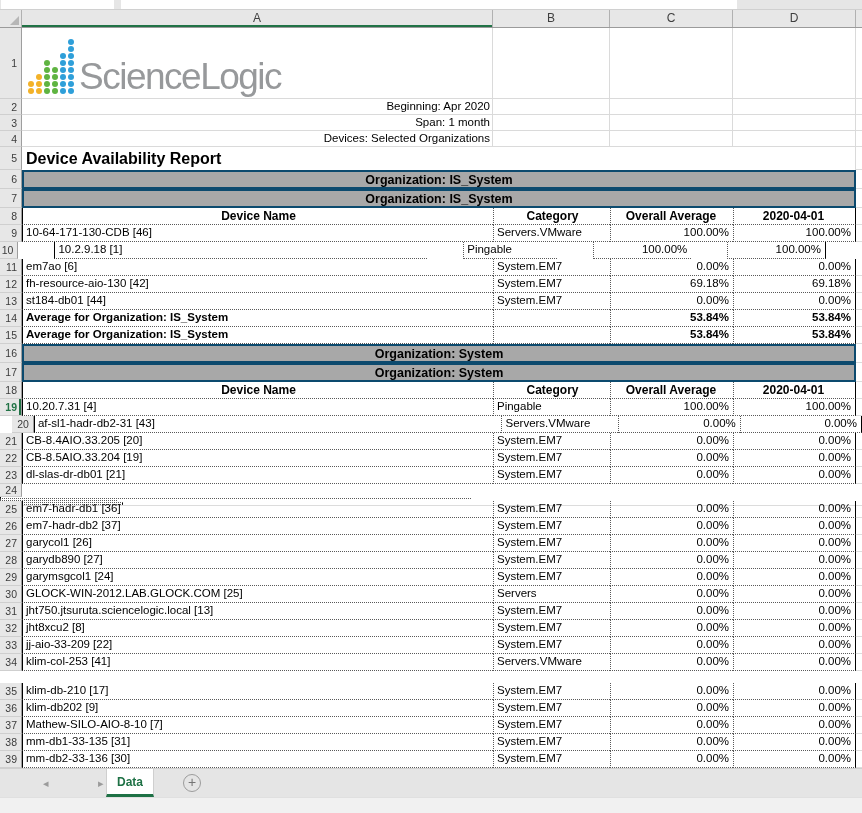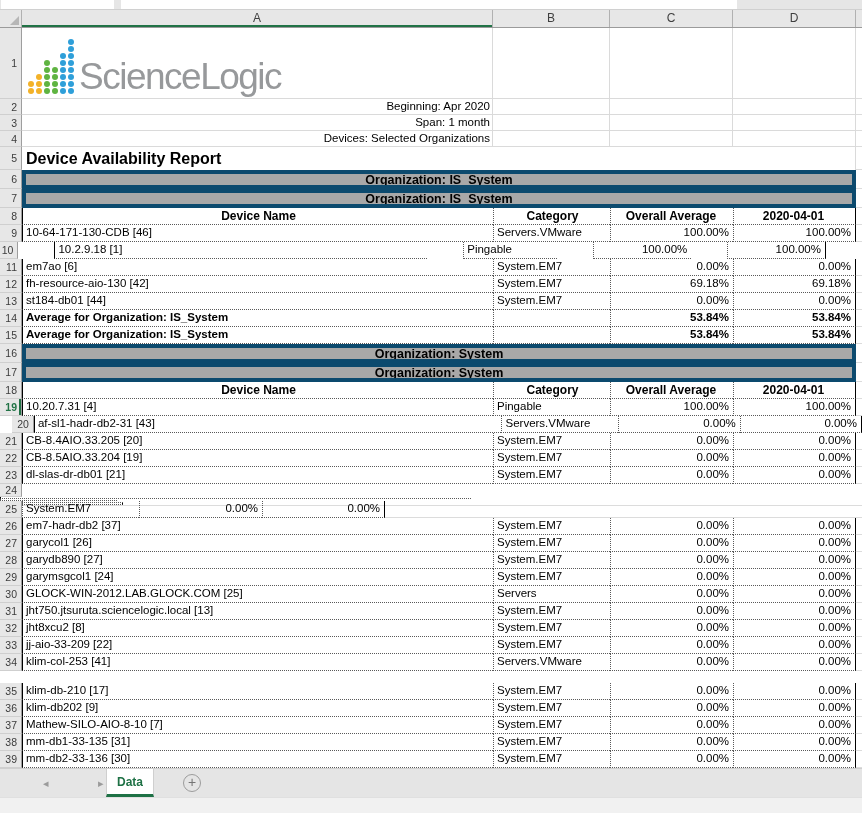--- a/index.html
+++ b/index.html
@@ -43,21 +43,21 @@
 
   
   .logo-cell { width:471px; padding:6px 0 0 6px; }
   .logo { display:flex; align-items:flex-end; height:60px; }
   .dots { display:flex; align-items:flex-end; gap:2px; height:60px; }
   .dotcol { display:flex; flex-direction:column; gap:1px; }
   .dot { width:6px; height:6px; border-radius:50%; }
   .logo-text { font-size:37px; line-height:0.92; color:#97999b; letter-spacing:-1.5px; margin-left:5px; }
 
   
-  .org-cell { width:834px; background:#a8a8a8; border:4px solid #0c4a6e;
+  .org-cell { width:834px; background:#a8a8a8; border:2px solid #0c4a6e;
               font-weight:bold; font-size:12.5px; color:#000; text-align:center;
               display:flex; align-items:center; justify-content:center; }
   .t { border-bottom:1px dotted #595959; font-size:11.5px; color:#000; }
   .t-first { border-left:1px solid #000; }
   .t-mid   { border-left:1px dotted #595959; }
   .t-last  { border-left:1px dotted #595959; border-right:1px solid #000; }
   .th { font-weight:bold; font-size:12px; text-align:center; padding-top:1px; }
   .c-name { width:471px; padding:1px 2px 0 3px; }
   .c-cat  { width:117px; padding:1px 2px 0 3px; }
   .c-pct  { width:123px; text-align:right; padding:1px 4px 0 2px; }
@@ -316,20 +316,21 @@
       <div class="row" style="height: 17px; flex-direction: column;">
     <div class="gutter">24</div>
     <div class="cell t t-first c-name">EM7-HADR-CU0 [38]</div>
     <div class="cell t t-mid c-cat">System.EM7</div>
     <div class="cell t t-mid c-pct">0.00%</div>
     <div class="cell t t-last c-pct">0.00%</div>
     <div class="sliver"></div>
   </div>
       <div class="row" style="height: 17px;">
     <div class="gutter">25</div>
+    <div class="cell t t-first c-name">em7-hadr-db1 [36]</div>
     <div class="cell t t-mid c-cat">System.EM7</div>
     <div class="cell t t-mid c-pct">0.00%</div>
     <div class="cell t t-last c-pct">0.00%</div>
     <div class="sliver"></div>
   </div>
       <div class="row" style="height: 17px;">
     <div class="gutter">26</div>
     <div class="cell t t-first c-name">em7-hadr-db2 [37]</div>
     <div class="cell t t-mid c-cat">System.EM7</div>
     <div class="cell t t-mid c-pct">0.00%</div>

